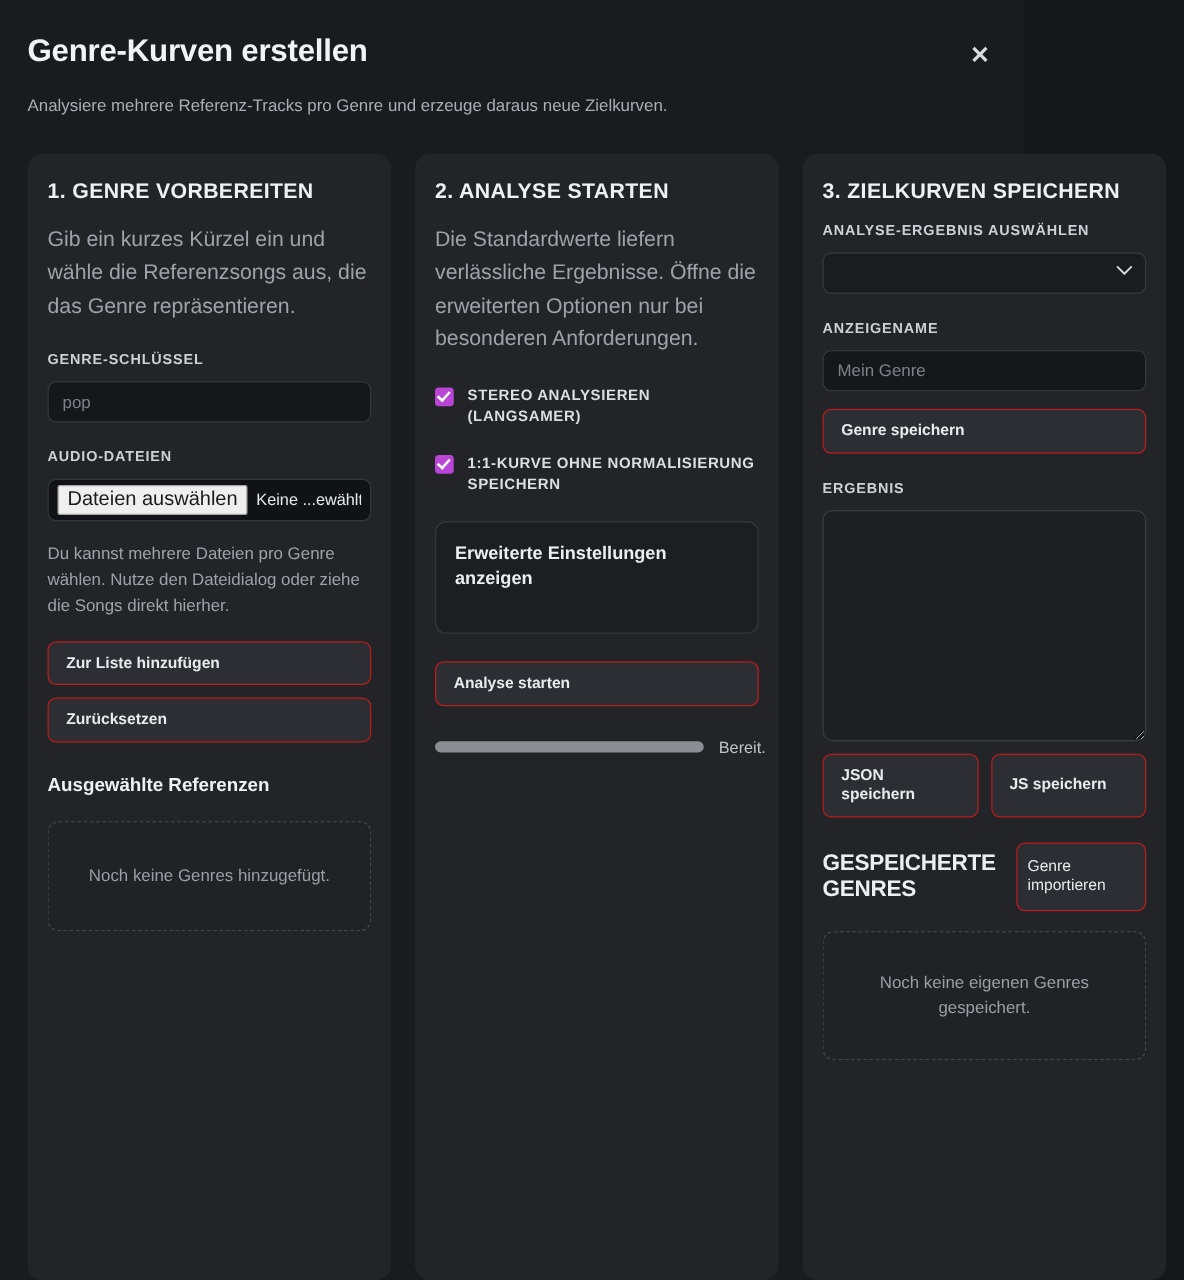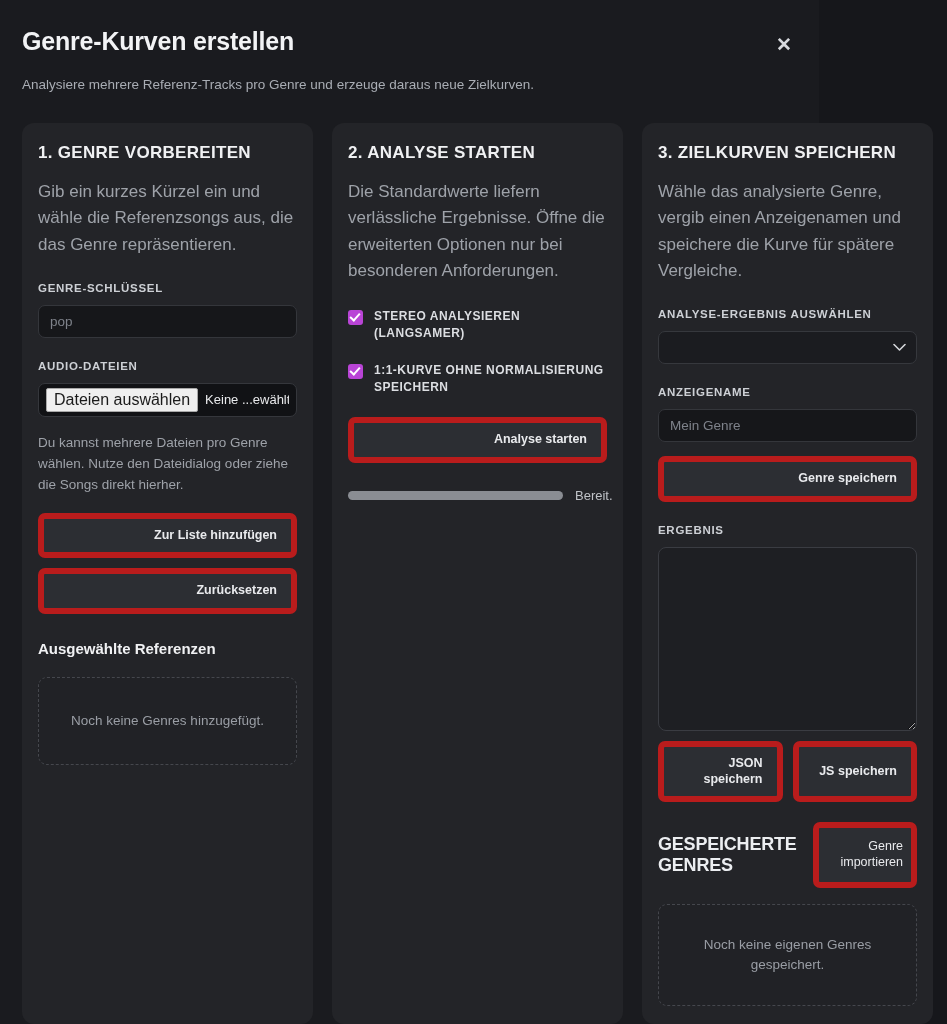--- a/index.html
+++ b/index.html
@@ -148,29 +148,29 @@
 
   .hint {
     font-size: 13.5px;
     line-height: 1.55;
     color: #9ea2a9;
     margin-bottom: 17px;
   }
 
   .btn {
     background: #2c2e33;
-    border: 6px solid #b91c1c;
+    border: 1px solid #b91c1c;
     border-radius: 7px;
     color: #e9eaed;
     font-family: inherit;
     font-size: 12.5px;
     font-weight: bold;
     padding: 9px 14px;
     cursor: pointer;
-    text-align: right;
+    text-align: left;
     line-height: 1.25;
   }
   .btn-block { display: block; width: 100%; }
   .btn-inline { display: inline-block; }
   .btn-stack { margin-bottom: 10px; }
 
   .section-heading {
     font-size: 15px;
     font-weight: bold;
     color: #f0f1f3;
@@ -385,32 +385,34 @@
       <div class="check-row">
         <span class="checkbox"></span>
         <span class="check-label">STEREO ANALYSIEREN (LANGSAMER)</span>
       </div>
 
       <div class="check-row mb-22">
         <span class="checkbox"></span>
         <span class="check-label">1:1-KURVE OHNE NORMALISIERUNG SPEICHERN</span>
       </div>
 
+      <div class="adv-box">
+        <div class="adv-box-title">Erweiterte Einstellungen anzeigen</div>
+      </div>
 
       <button class="btn btn-inline">Analyse starten</button>
 
       <div class="progress-row">
         <div class="progress-track"></div>
         <div class="progress-status">Bereit.</div>
       </div>
     </div>
 
     <div class="card">
       <div class="card-title">3. ZIELKURVEN SPEICHERN</div>
-      <div class="card-desc">Wähle das analysierte Genre, vergib einen Anzeigenamen und speichere die Kurve für spätere Vergleiche.</div>
 
       <div class="field-label">ANALYSE-ERGEBNIS AUSWÄHLEN</div>
       <div class="select-wrap mb-22">
         <select class="select-box">
           <option value=""></option>
         </select>
         <span class="select-chevron">
           <svg width="13" height="8" viewBox="0 0 13 8" fill="none" aria-hidden="true">
             <path d="M1 1L6.5 6.5L12 1" stroke="#d4d6da" stroke-width="1.6" stroke-linecap="round" stroke-linejoin="round"></path>
           </svg>

